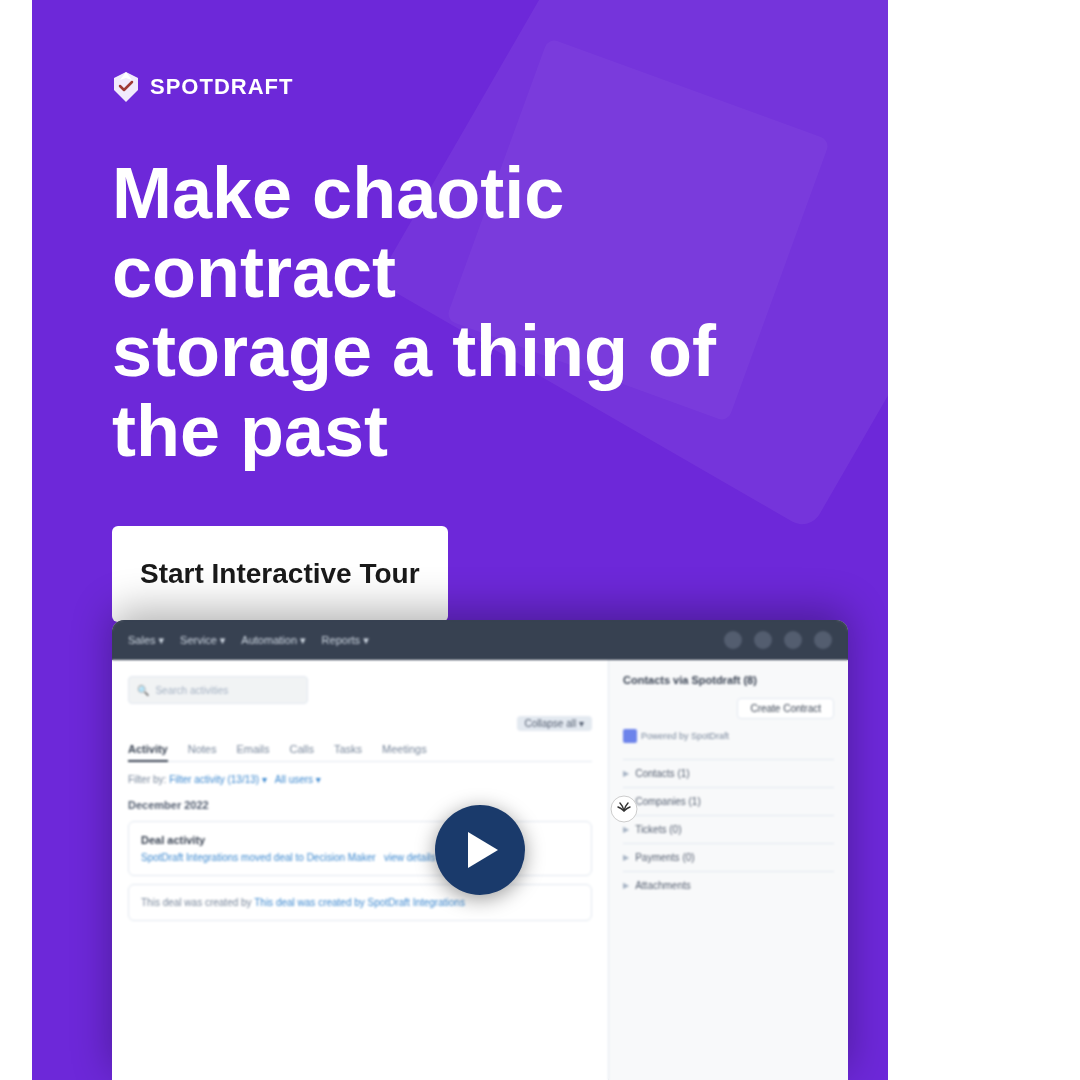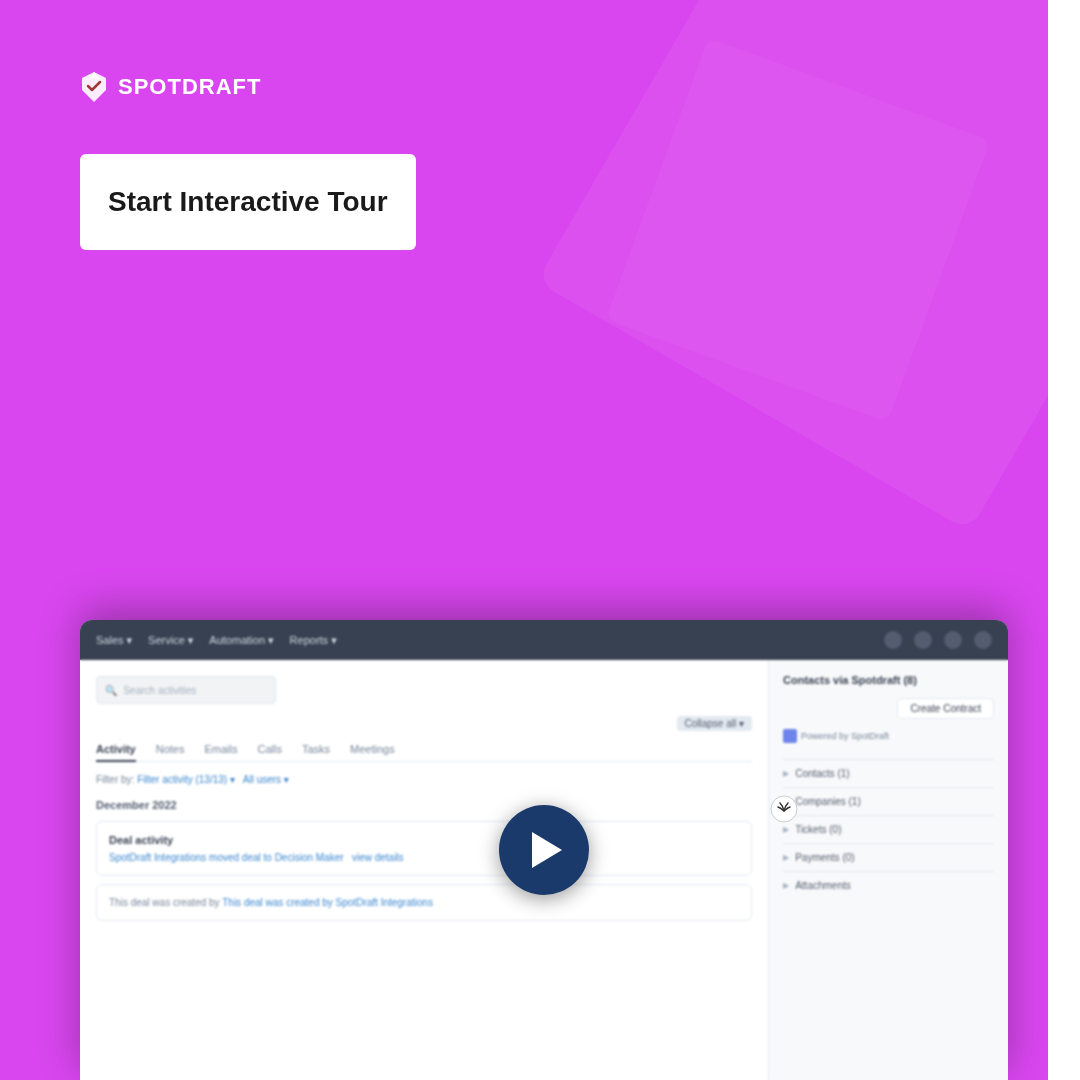--- a/index.html
+++ b/index.html
@@ -5,25 +5,26 @@
     * { margin: 0; padding: 0; box-sizing: border-box; }
 
     body {
       width: 1080px;
       height: 1080px;
       overflow: hidden;
       font-family: 'Arial', sans-serif;
     }
 
     .container {
-      width: 1048px;
+      width: 856px;
       height: 1080px;
-      background-color: #d946ef;
+      background-color: #6d28d9;
       position: relative;
       overflow: hidden;
+      margin-left: 32px;
     }
 
     
     .bg-shape-1 {
       position: absolute;
       top: -60px;
       right: -80px;
       width: 500px;
       height: 500px;
       background-color: rgba(255,255,255,0.06);
@@ -393,20 +394,24 @@
         <path d="M14 2L26 8V20L14 32L2 20V8L14 2Z" fill="white" opacity="0.9"></path>
         <path d="M8 16L12 20L20 12" stroke="#9e3a35" stroke-width="2.5" stroke-linecap="round" stroke-linejoin="round"></path>
         <path d="M14 2L20 10L14 8L8 10L14 2Z" fill="white"></path>
       </svg>
       <span class="logo-text">
         <span>SPOT</span><span class="bold">DRAFT</span>
       </span>
     </div>
 
     
+    <div class="headline">
+      <span>Make chaotic contract</span><br>
+      <span>storage a thing of the past</span>
+    </div>
 
     
     <button class="cta-button">Start Interactive Tour</button>
   </div>
 
   <div class="screenshot-wrapper">
     <div class="screenshot-frame">
 
       <div class="ss-navbar">
         <div class="ss-nav-item">

